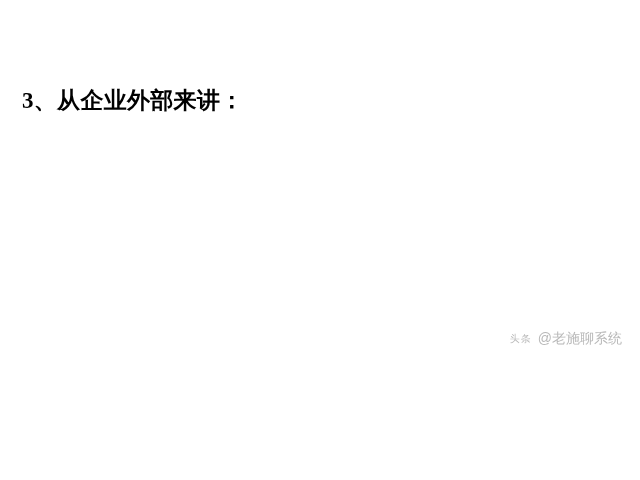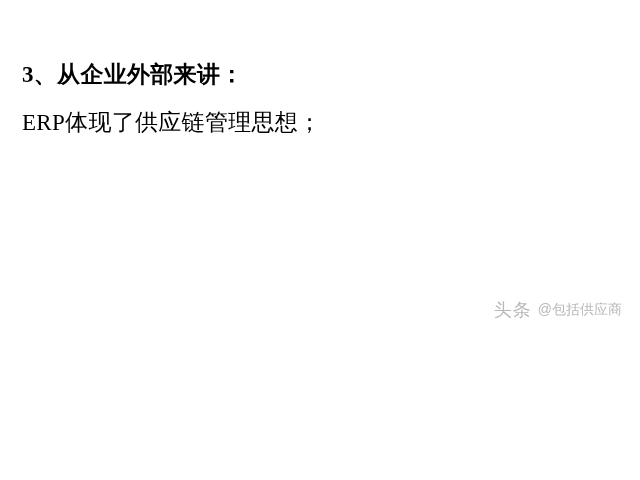--- a/index.html
+++ b/index.html
@@ -12,20 +12,21 @@
     background: #ffffff;
     font-family: "Liberation Serif", serif;
     overflow: hidden;
   }
   .slide {
     position: relative;
     width: 640px;
     height: 336px;
     box-sizing: border-box;
     background: #ffffff;
+    margin-top: 26px;
   }
   .content {
     position: absolute;
     left: 22px;
     top: 58px;
     right: 18px;
   }
   .line {
     color: #000000;
     font-size: 23px;
@@ -61,34 +62,33 @@
     align-items: center;
     gap: 6px;
     color: #b8b8b8;
     font-size: 14px;
     font-family: "Liberation Sans", sans-serif;
   }
   .wm-logo {
     display: inline-flex;
     align-items: center;
     color: #b8b8b8;
-    font-size: 18px;
+    font-size: 10px;
     letter-spacing: 1px;
   }
   .wm-text {
     color: #b8b8b8;
     font-size: 14px;
   }
 </style>
 </head>
 <body>
 
 <div class="slide">
   <div class="content">
     <p class="line heading">3、从企业外部来讲：</p>
-    <p class="line para">ERP体现了供应链管理思想；</p>
   </div>
 
   <div class="watermark">
     <span class="wm-logo">头条</span>
-    <span class="wm-text">@包括供应商</span>
+    <span class="wm-text">@老施聊系统</span>
   </div>
 </div>
 
 </body></html>

